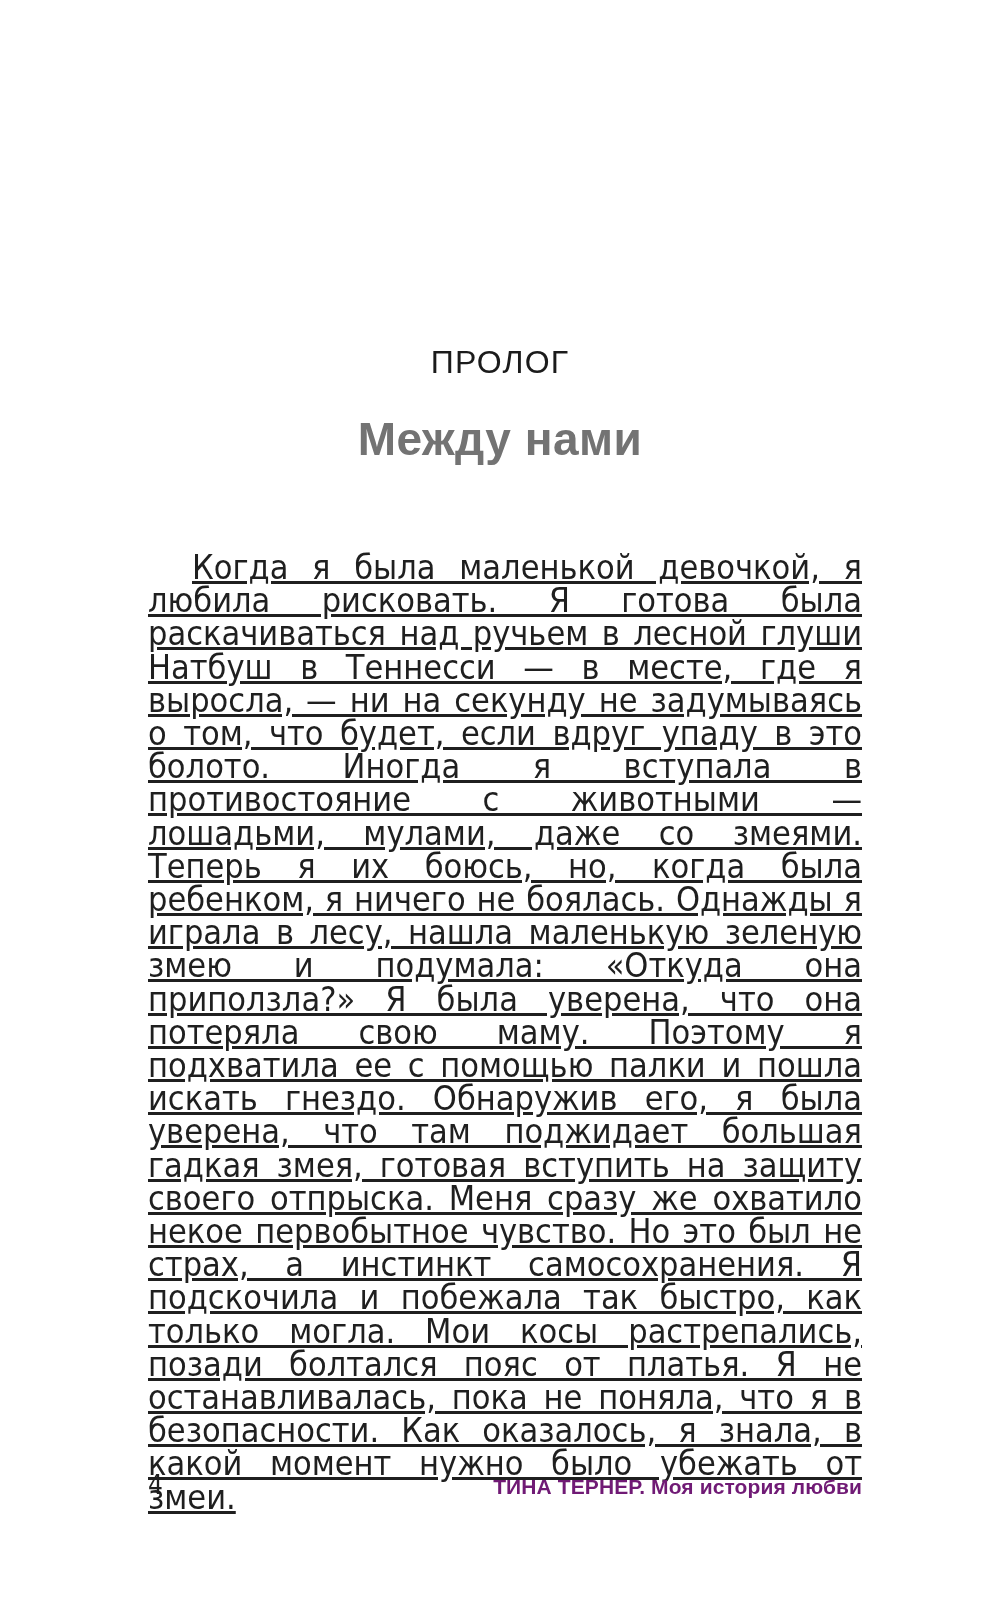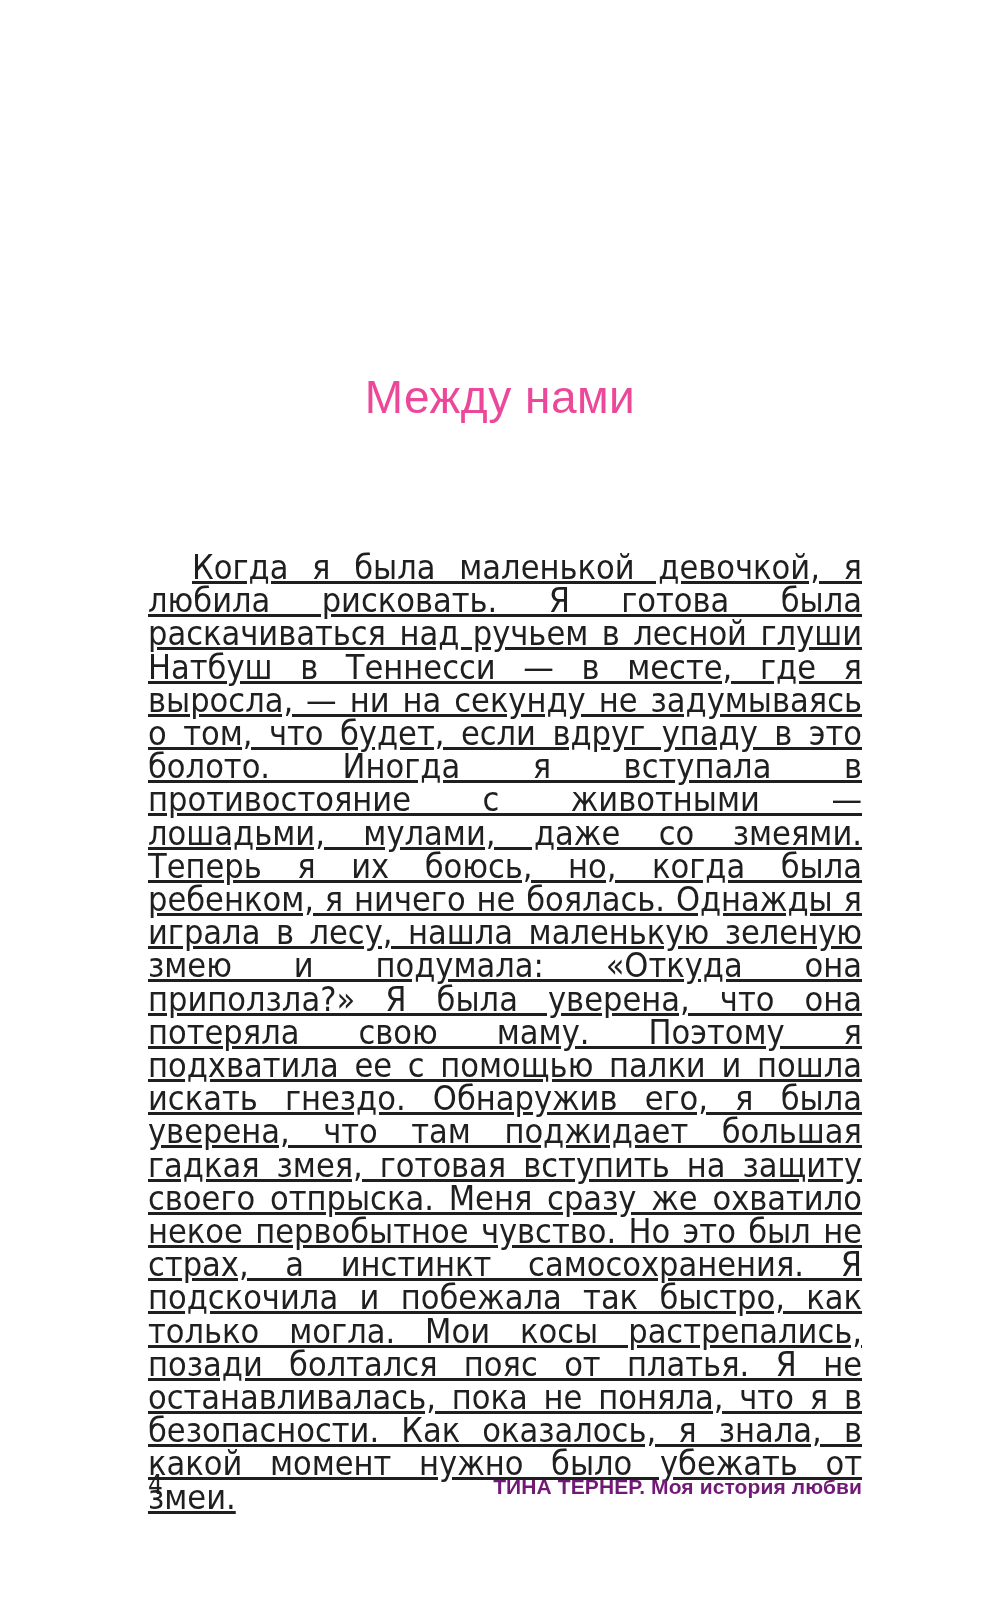--- a/index.html
+++ b/index.html
@@ -36,26 +36,26 @@
     font-size: 32px;
     letter-spacing: 1.2px;
     line-height: 1.1;
     color: #1b1b1b;
     margin: 0;
     display: block;
   }
 
   .chapter-title {
     font-family: "Liberation Sans", "DejaVu Sans", sans-serif;
-    font-weight: 400;
+    font-weight: 700;
     font-size: 46px;
     letter-spacing: 0.5px;
     line-height: 1.12;
-    color: #ec4899;
-    margin: 5px;
+    color: #737373;
+    margin: 12px;
     padding-top: 22px;
     display: block;
   }
 
   
   .body-column {
     position: absolute;
     left: 148px;
     top: 551px;
     width: 714px;
@@ -108,20 +108,21 @@
     letter-spacing: 0.1px;
     white-space: nowrap;
   }
 </style>
 </head>
 <body>
 
 <div class="page">
 
   <div class="chapter-head">
+    <span class="eyebrow">ПРОЛОГ</span>
     <span class="chapter-title">Между нами</span>
   </div>
 
   <div class="body-column">
     <p class="para">Когда я была маленькой девочкой, я любила рисковать. Я готова была раскачиваться над ручьем в лесной глуши Натбуш в Теннесси — в месте, где я выросла, — ни на секунду не задумываясь о том, что будет, если вдруг упаду в это болото. Иногда я вступала в противостояние с животными — лошадьми, мулами, даже со змеями. Теперь я их боюсь, но, когда была ребенком, я ничего не боялась. Однажды я играла в лесу, нашла маленькую зеленую змею и подумала: «Откуда она приползла?» Я была уверена, что она потеряла свою маму. Поэтому я подхватила ее с помощью палки и пошла искать гнездо. Обнаружив его, я была уверена, что там поджидает большая гадкая змея, готовая вступить на защиту своего отпрыска. Меня сразу же охватило некое первобытное чувство. Но это был не страх, а инстинкт самосохранения. Я подскочила и побежала так быстро, как только могла. Мои косы растрепались, позади болтался пояс от платья. Я не останавливалась, пока не поняла, что я в безопасности. Как оказалось, я знала, в какой момент нужно было убежать от змеи.</p>
   </div>
 
   <div class="footer">
     <span class="folio">4</span>
     <span class="running-head">ТИНА ТЕРНЕР. Моя история любви</span>

